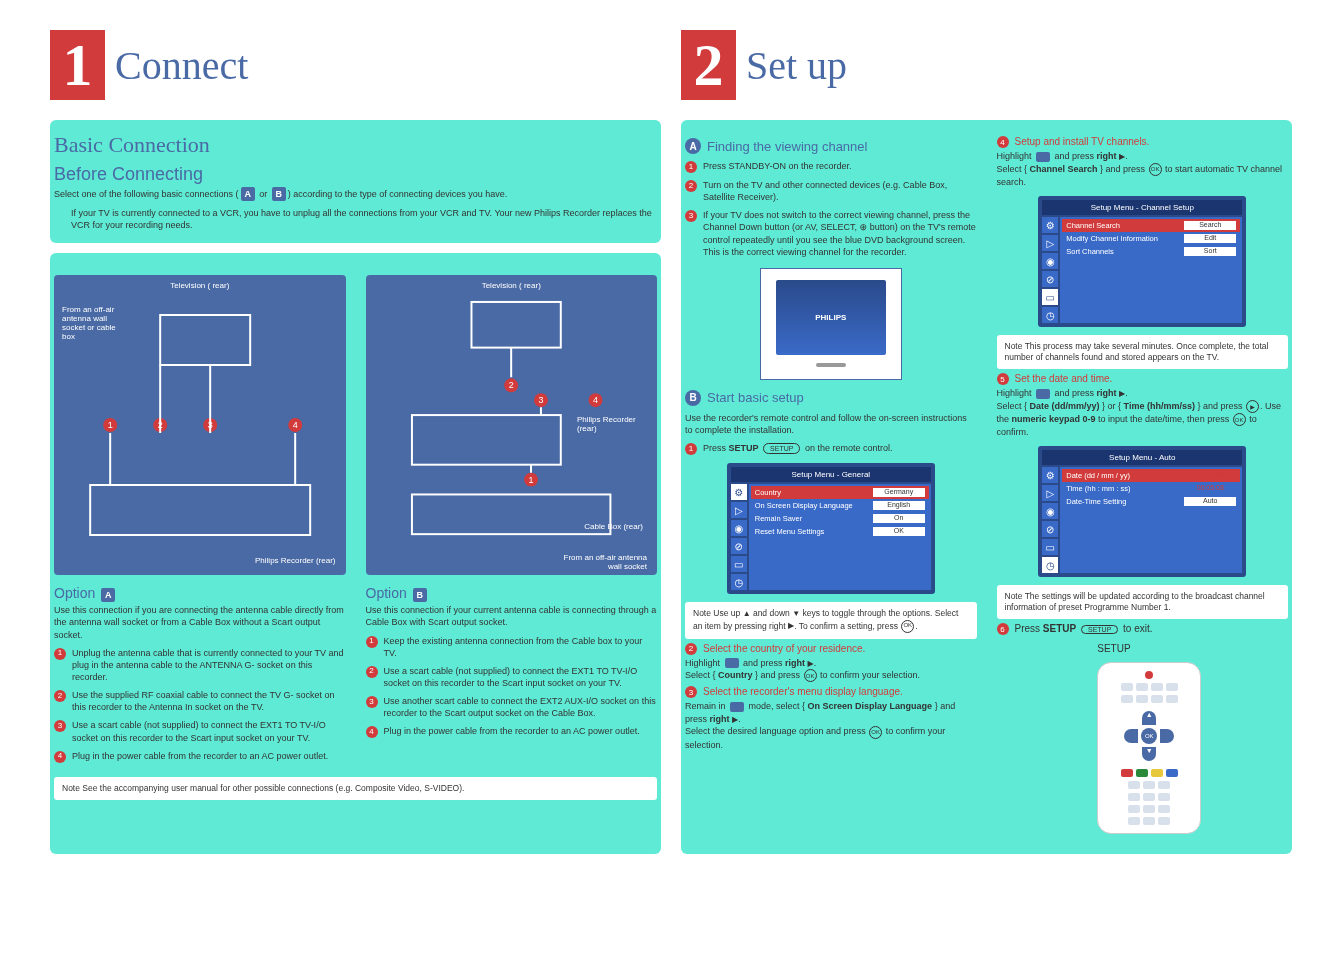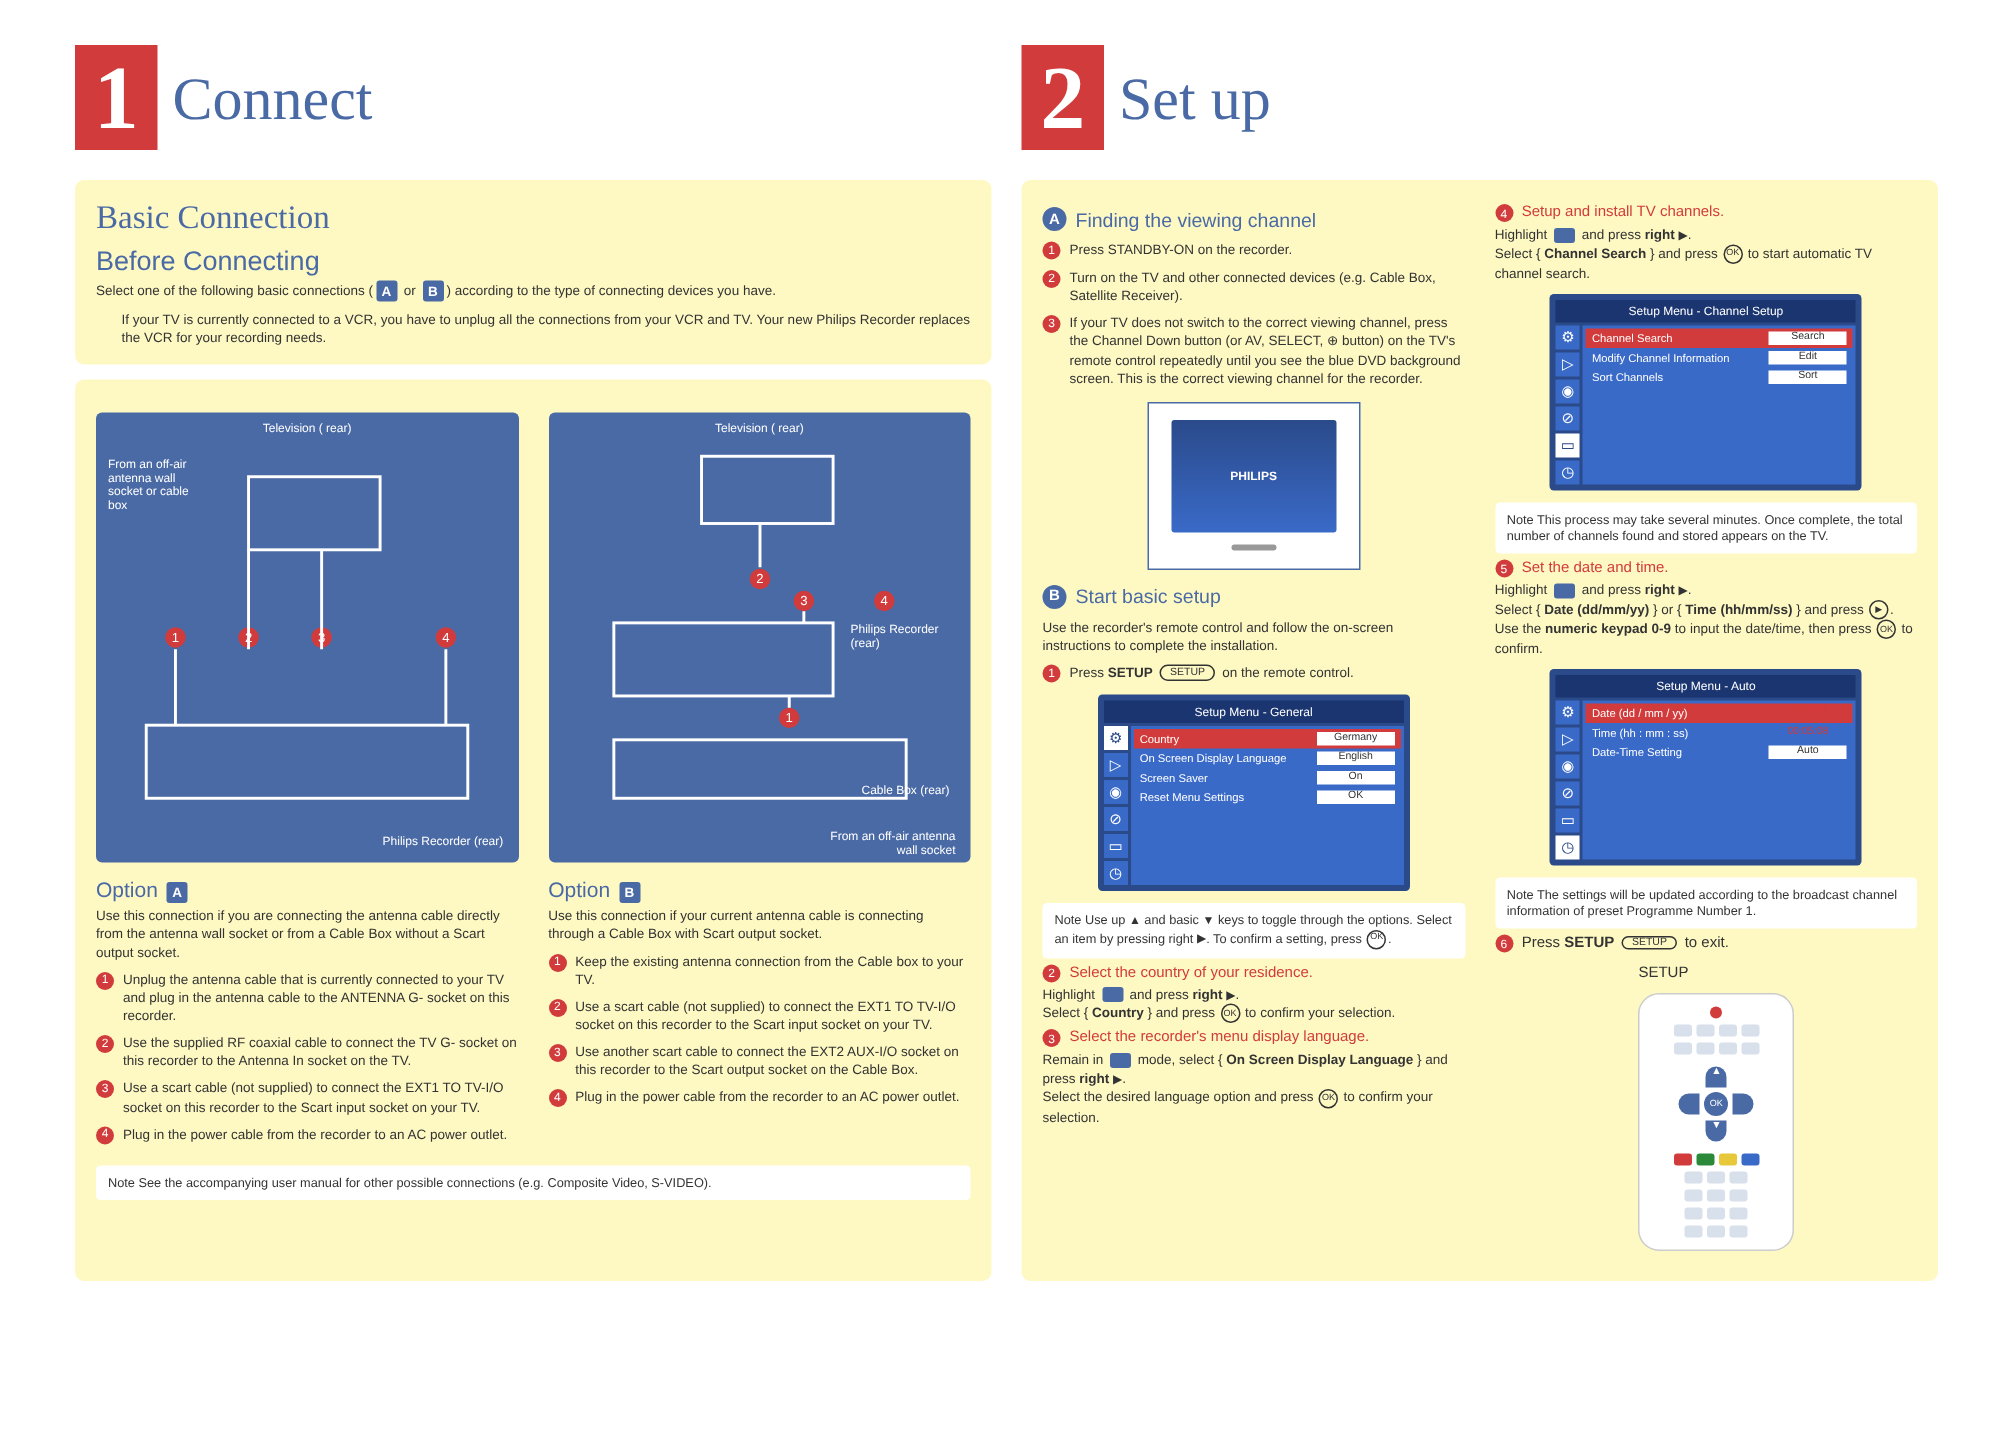--- a/index.html
+++ b/index.html
@@ -39,23 +39,23 @@
     justify-content: center;
     font-family: Georgia, serif;
   }
   .big-title {
     font-size: 40px;
     color: #4a6aa5;
     font-family: Georgia, serif;
     font-weight: normal;
   }
   .panel {
-    background: #fef9c3;
+    background: #5eead4;
     border-radius: 6px;
-    padding: 12px 14px;
+    padding: 12px 4px;
     margin-bottom: 10px;
     flex: 1;
   }
   .panel.short { flex:0; }
   h2.section {
     font-size: 22px;
     color: #4a6aa5;
     font-family: Georgia, serif;
     font-weight: normal;
     margin: 0 0 6px 0;
@@ -480,33 +480,33 @@
               <div class="rows">
                 <div class="row hl">
                     <span>Country</span>
                     <span class="val">Germany</span>
                   </div>
                 <div class="row">
                     <span>On Screen Display Language</span>
                     <span class="val">English</span>
                   </div>
                 <div class="row">
-                    <span>Screen Saver</span>
+                    <span>Remain Saver</span>
                     <span class="val">On</span>
                   </div>
                 <div class="row">
                     <span>Reset Menu Settings</span>
                     <span class="val">OK</span>
                   </div>
               </div>
             </div>
           </div>
 
           <div class="note-box">
-            <span>Note  Use up </span><span class="tri-up"></span><span> and basic </span><span class="tri-down"></span><span> keys to toggle through the options. Select an item by pressing right </span><span class="tri-right"></span><span>. To confirm a setting, press </span><span class="ok-circle">OK</span>.
+            <span>Note  Use up </span><span class="tri-up"></span><span> and down </span><span class="tri-down"></span><span> keys to toggle through the options. Select an item by pressing right </span><span class="tri-right"></span><span>. To confirm a setting, press </span><span class="ok-circle">OK</span>.
           </div>
 
           <div class="step-title">
               <span class="num" style="background:#d23b3b;color:#fff;border-radius:50%;width:12px;height:12px;display:inline-flex;align-items:center;justify-content:center;font-size:8px;">2</span>
               <span>Select the country of your residence.</span>
             </div>
           <div class="body-text">
             <span>Highlight </span><span class="icon-inline"></span><span> and press </span><b>right </b><span class="tri-right"></span>.<br>
             <span>Select { </span><b>Country</b><span> } and press </span><span class="ok-circle">OK</span><span> to confirm your selection.</span>
           </div>

